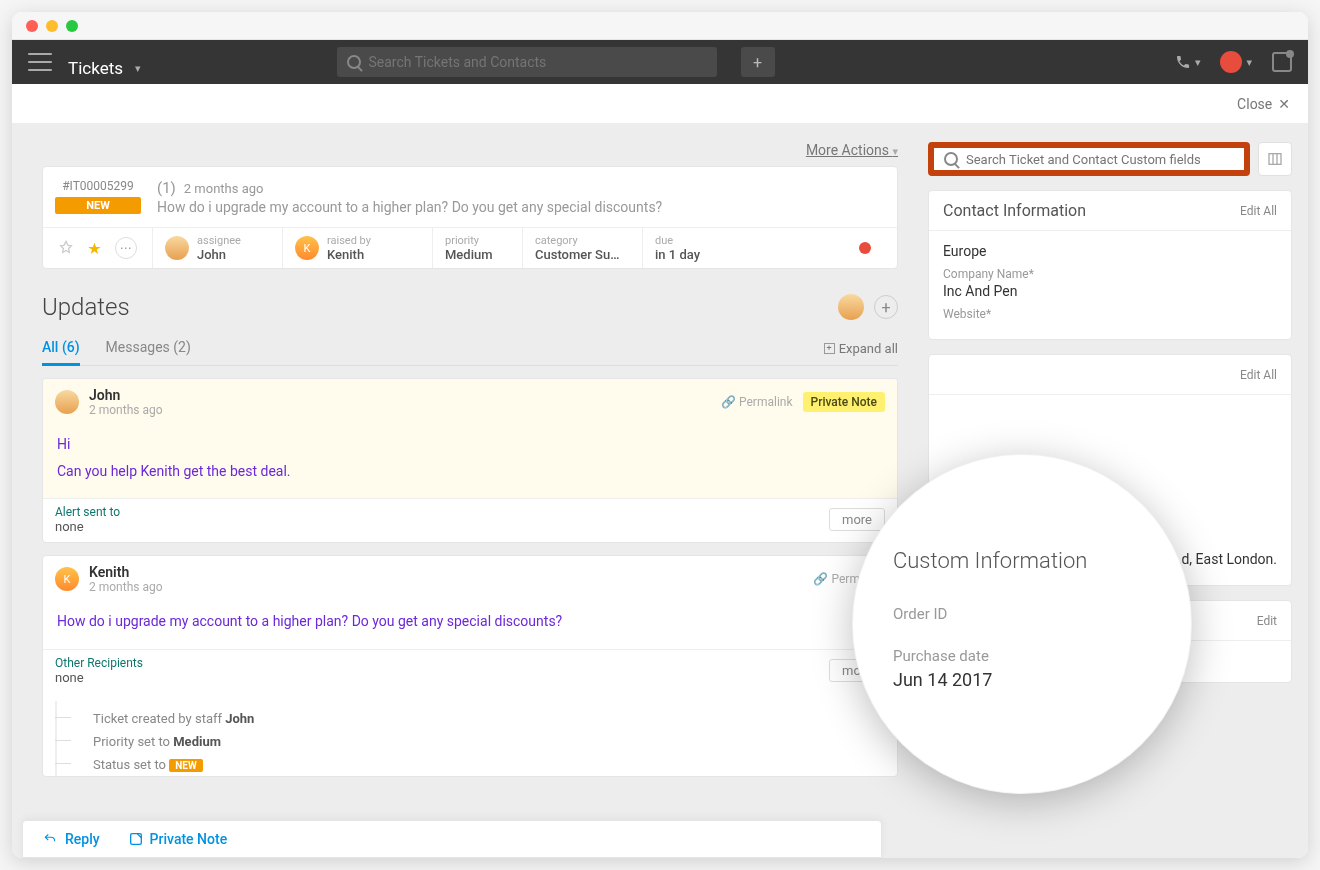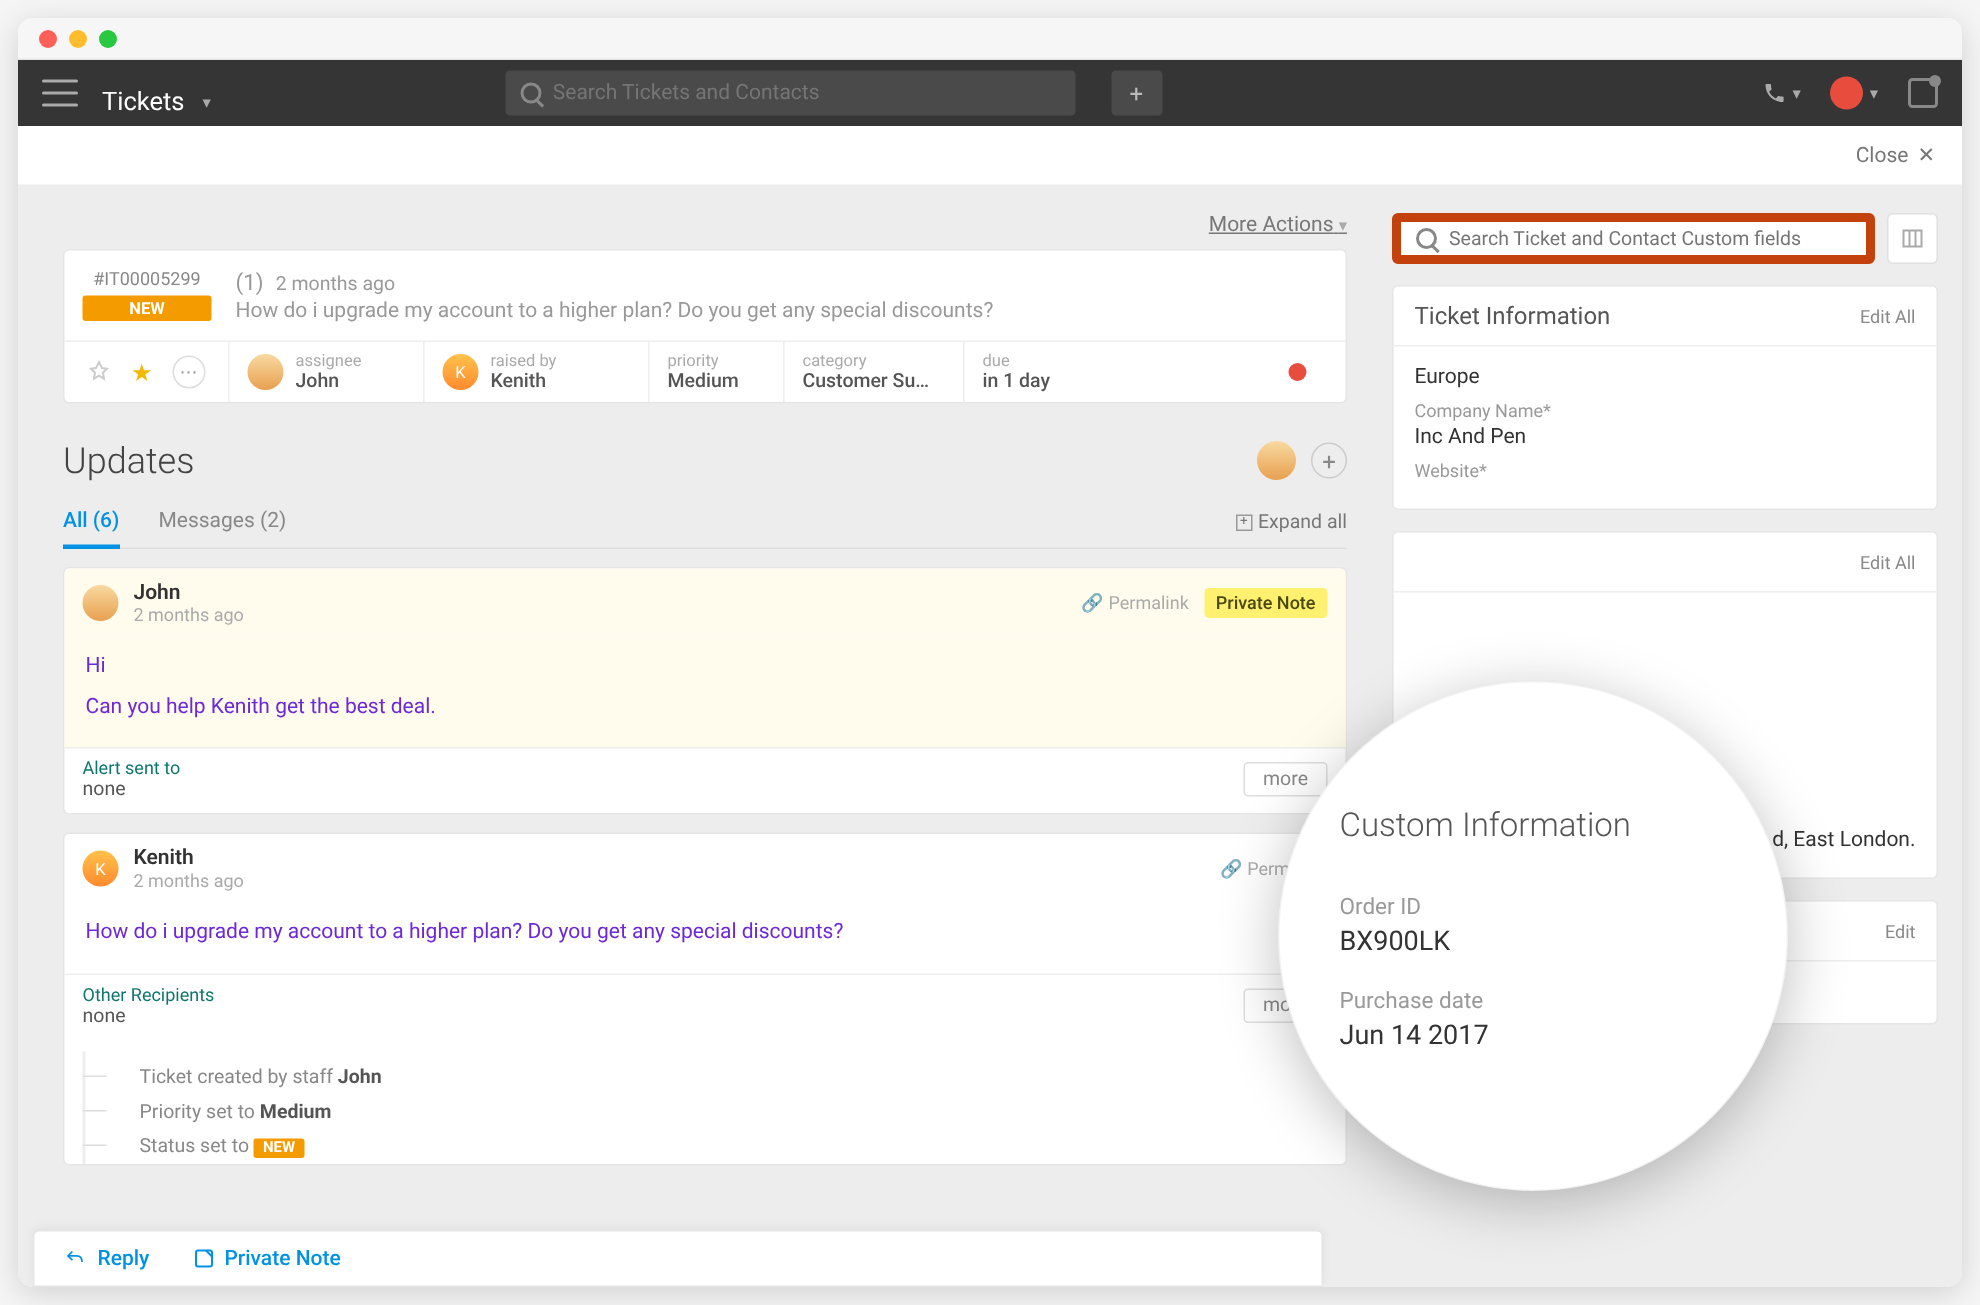--- a/index.html
+++ b/index.html
@@ -336,21 +336,21 @@
         <div class="side-btn">
           <svg width="16" height="16" viewBox="0 0 24 24" fill="none" stroke="#aaa" stroke-width="2">
               <rect x="3" y="4" width="18" height="16"></rect>
               <path d="M9 4v16M15 4v16"></path>
             </svg>
         </div>
       </div>
 
       <div class="panel">
         <div class="panel-head">
-          <span class="panel-title">Ticket Information</span>
+          <span class="panel-title">Contact Information</span>
           <span class="panel-edit">Edit All</span>
         </div>
         <div class="panel-body">
           <div class="field">
               <div class="field-val">Europe</div>
             </div>
           <div class="field">
             <div class="field-label">Company Name*</div>
             <div class="field-val">Inc And Pen</div>
           </div>
@@ -386,21 +386,20 @@
           <span class="tagchip">education</span>
           <span class="tagchip add">+</span>
         </div>
       </div>
     </div>
 
     <div class="magnifier">
       <div class="mag-title">Custom Information</div>
       <div class="mag-field">
         <div class="mag-label">Order ID</div>
-        <div class="mag-val">BX900LK</div>
       </div>
       <div class="mag-field">
         <div class="mag-label">Purchase date</div>
         <div class="mag-val">Jun 14 2017</div>
       </div>
     </div>
 
   </div>
 </div>
 

